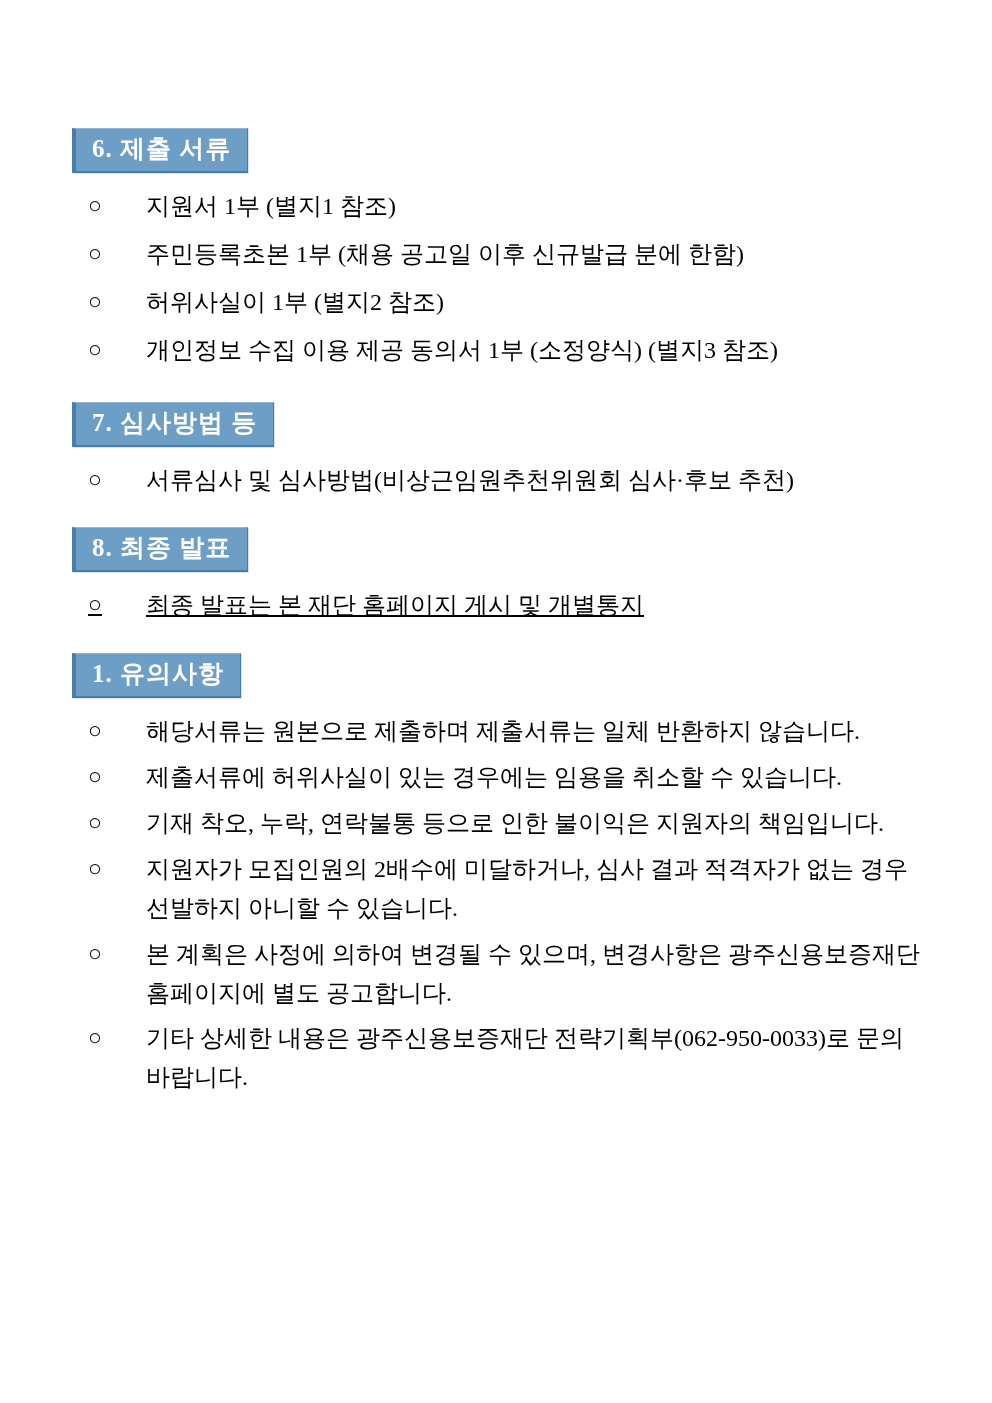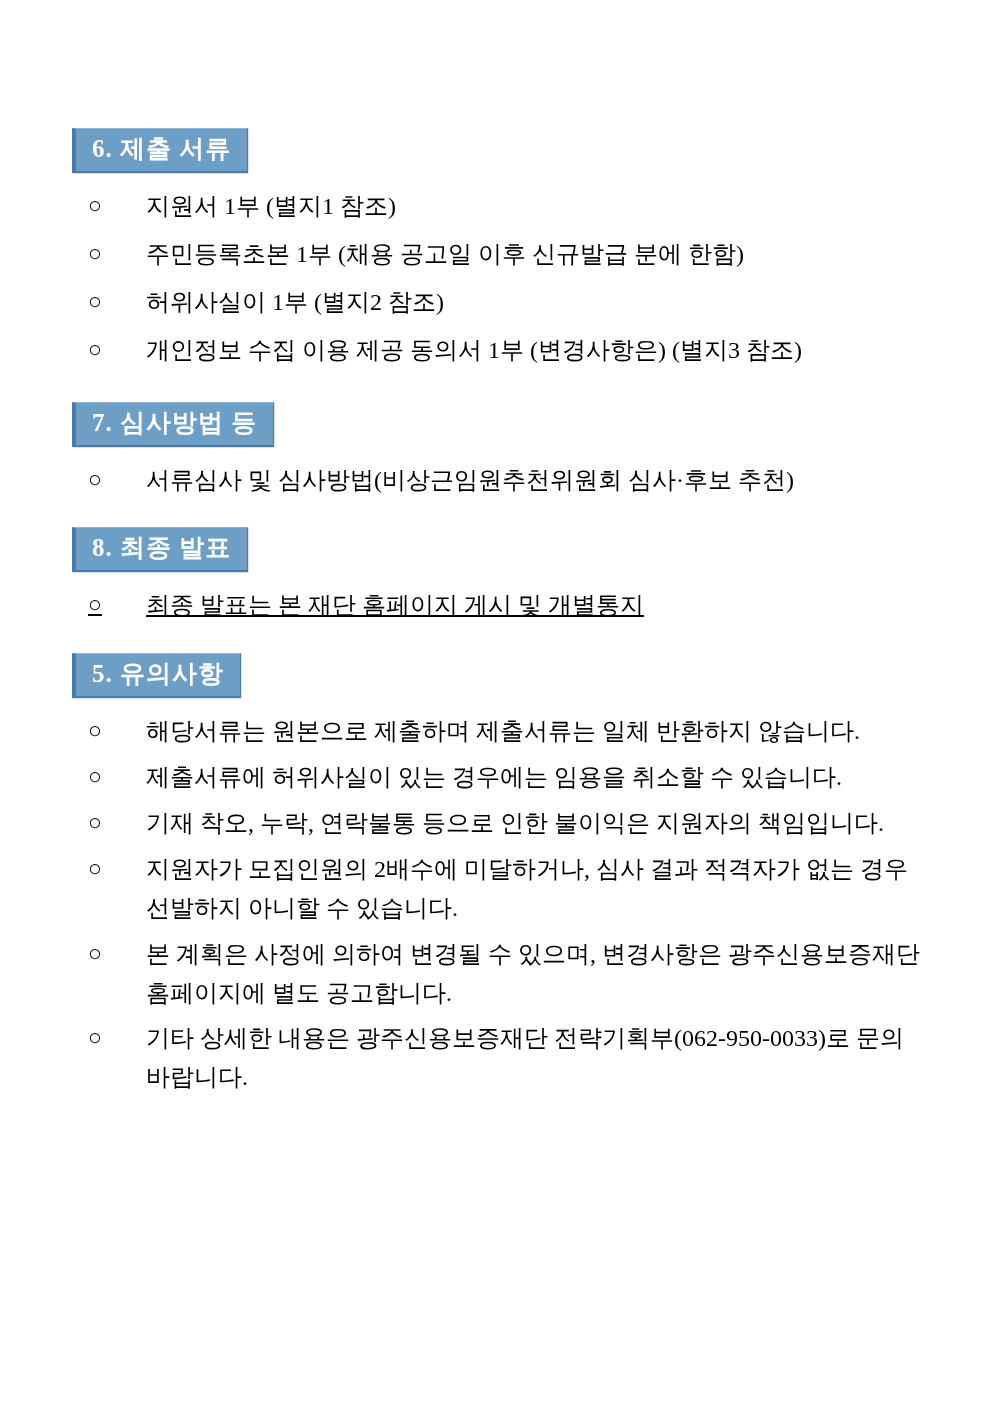--- a/index.html
+++ b/index.html
@@ -99,21 +99,21 @@
         <li class="item">
           <span class="bullet">○</span>
           <span class="item-text">주민등록초본 1부 (채용 공고일 이후 신규발급 분에 한함)</span>
         </li>
         <li class="item">
           <span class="bullet">○</span>
           <span class="item-text">허위사실이 1부 (별지2 참조)</span>
         </li>
         <li class="item">
           <span class="bullet">○</span>
-          <span class="item-text">개인정보 수집 이용 제공 동의서 1부 (변경사항은) (별지3 참조)</span>
+          <span class="item-text">개인정보 수집 이용 제공 동의서 1부 (소정양식) (별지3 참조)</span>
         </li>
       </ul>
     </div>
 
     <div class="section s7">
       <div class="section-head">7. 심사방법 등</div>
       <ul class="items">
         <li class="item">
           <span class="bullet">○</span>
           <span class="item-text">서류심사 및 심사방법(비상근임원추천위원회 심사·후보 추천)</span>
@@ -125,21 +125,21 @@
       <div class="section-head">8. 최종 발표</div>
       <ul class="items">
         <li class="item">
           <span class="bullet">○</span>
           <span class="item-text">최종 발표는 본 재단 홈페이지 게시 및 개별통지</span>
         </li>
       </ul>
     </div>
 
     <div class="section s9">
-      <div class="section-head">5. 유의사항</div>
+      <div class="section-head">1. 유의사항</div>
       <ul class="items tight indent-wrap">
         <li class="item">
           <span class="bullet">○</span>
           <span class="item-text">해당서류는 원본으로 제출하며 제출서류는 일체 반환하지 않습니다.</span>
         </li>
         <li class="item">
           <span class="bullet">○</span>
           <span class="item-text">제출서류에 허위사실이 있는 경우에는 임용을 취소할 수 있습니다.</span>
         </li>
         <li class="item">

